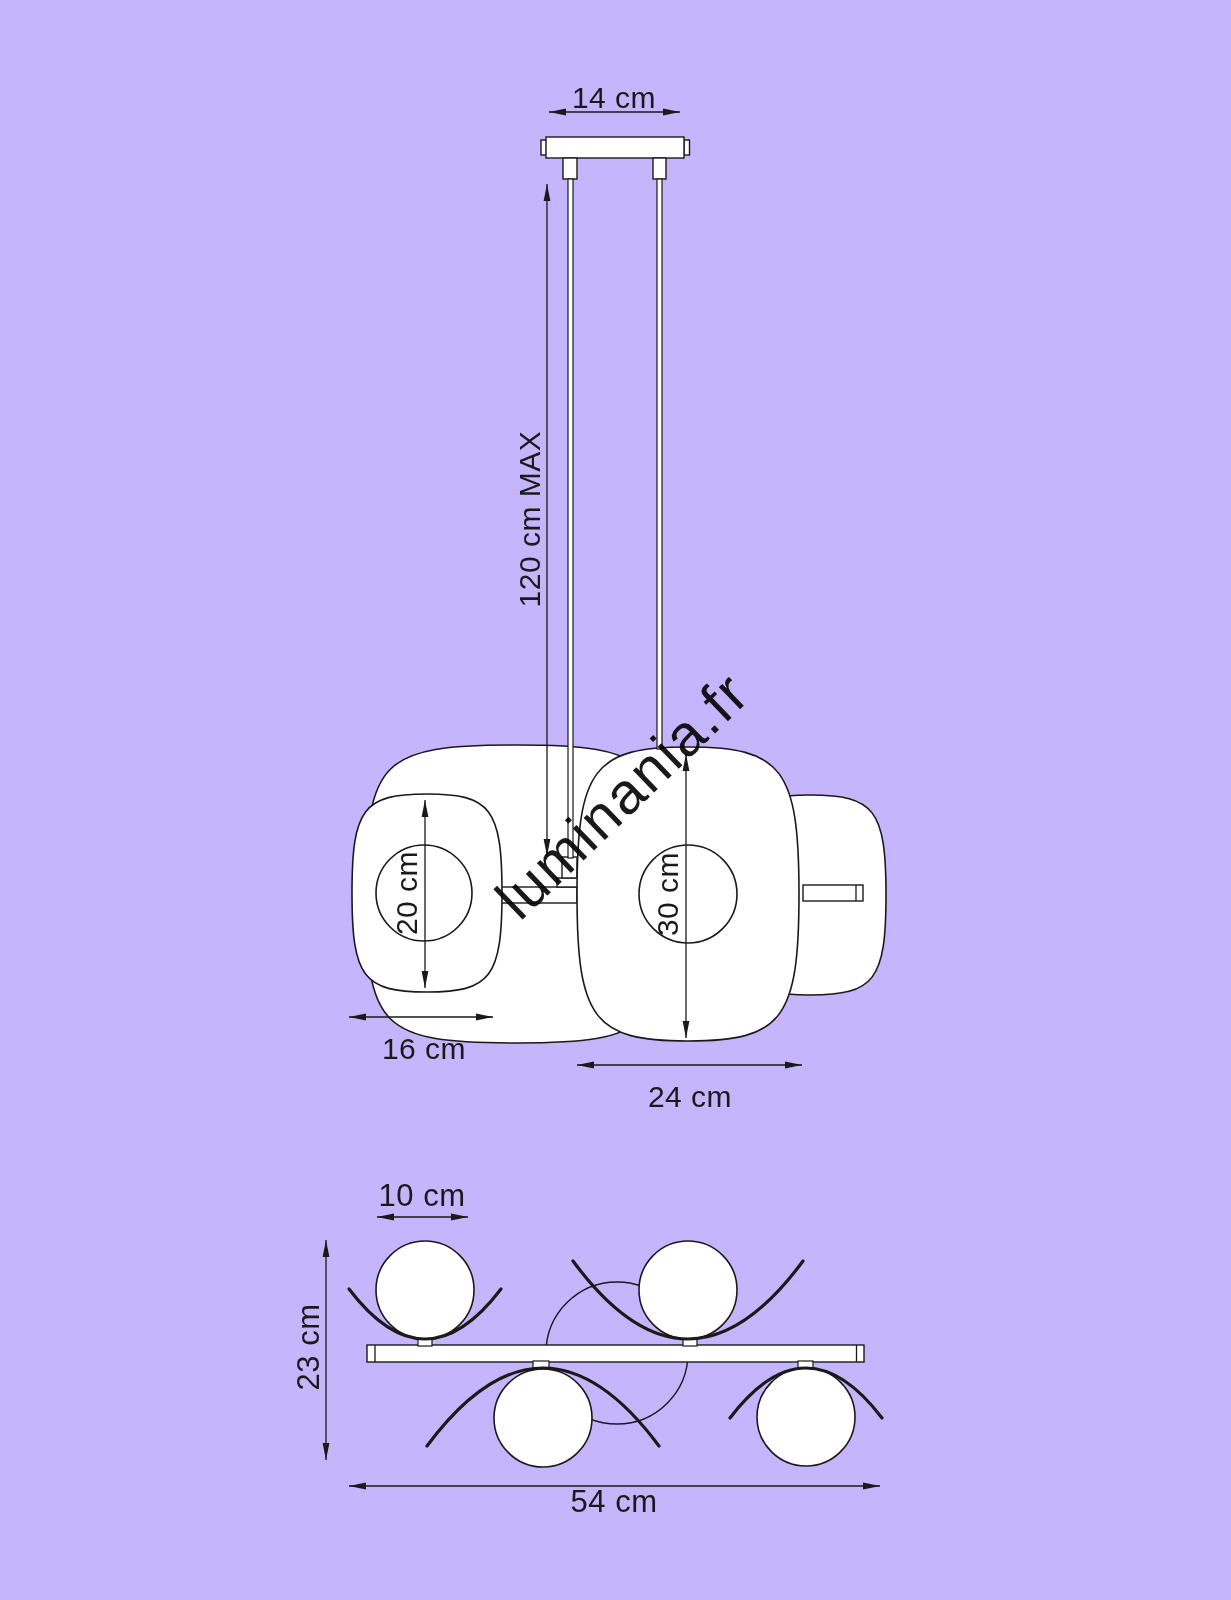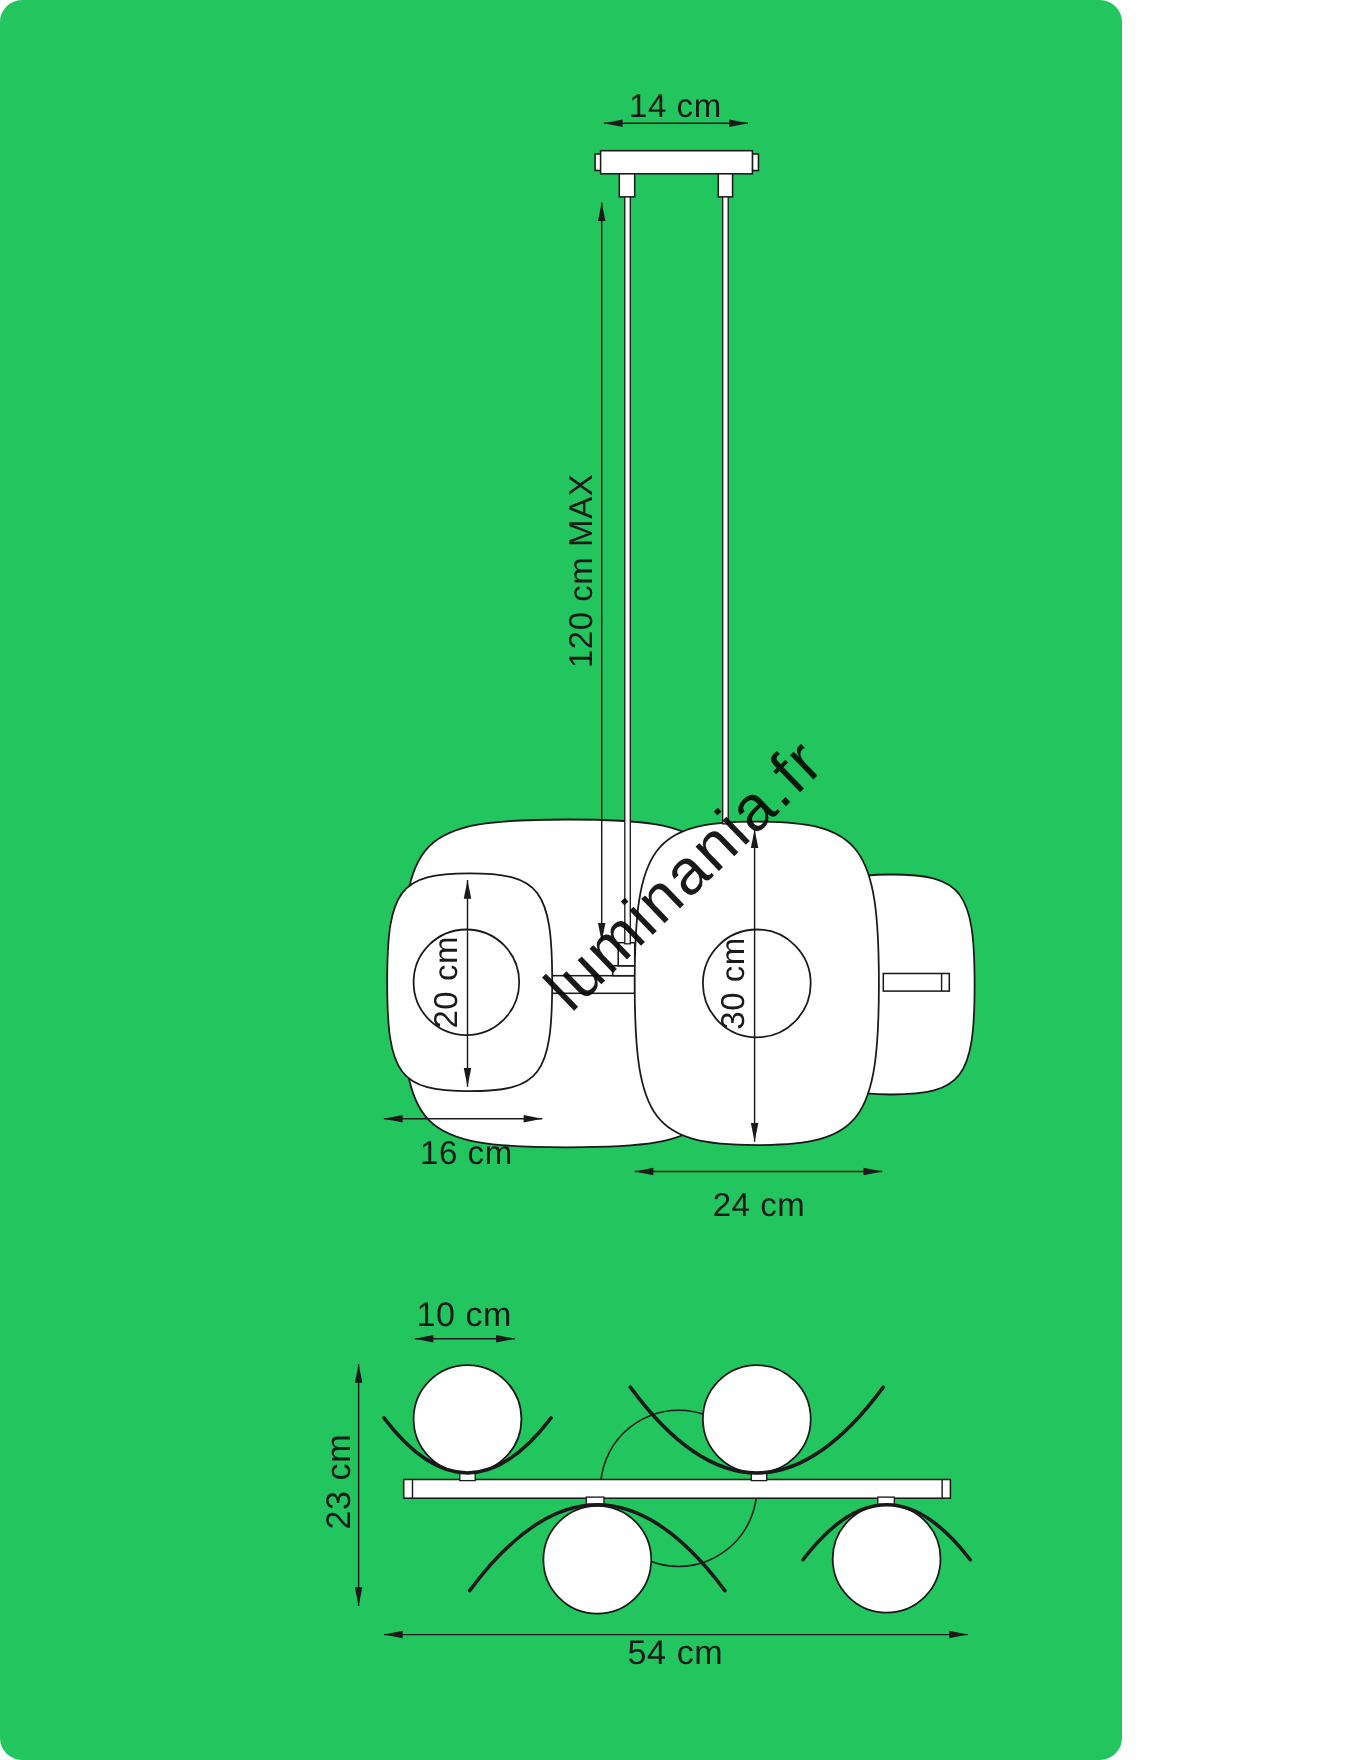--- a/index.html
+++ b/index.html
@@ -1,16 +1,16 @@
 <!DOCTYPE html>
 <html><head>
 <meta charset="utf-8">
 <style>
   html, body { margin: 0; padding: 0; background: #ffffff; }
-  .stage { position: relative; width: 1020px; height: 1600px; background: #22c55e; overflow: hidden; border-radius: 20px; }
+  .stage { position: relative; width: 1231px; height: 1600px; background: #c4b5fd; overflow: hidden; }
   svg { display: block; }
   text {
     font-family: "Liberation Sans", "DejaVu Sans", sans-serif;
     fill: #1a1a1a;
     letter-spacing: 0.5px;
   }
   .dim-label { font-size: 30px; }
   .dim-label-side { font-size: 31px; }
   .shape { fill: #ffffff; stroke: #1a1a1a; stroke-width: 1.6px; }
   .thin  { fill: #ffffff; stroke: #1a1a1a; stroke-width: 1.4px; }

